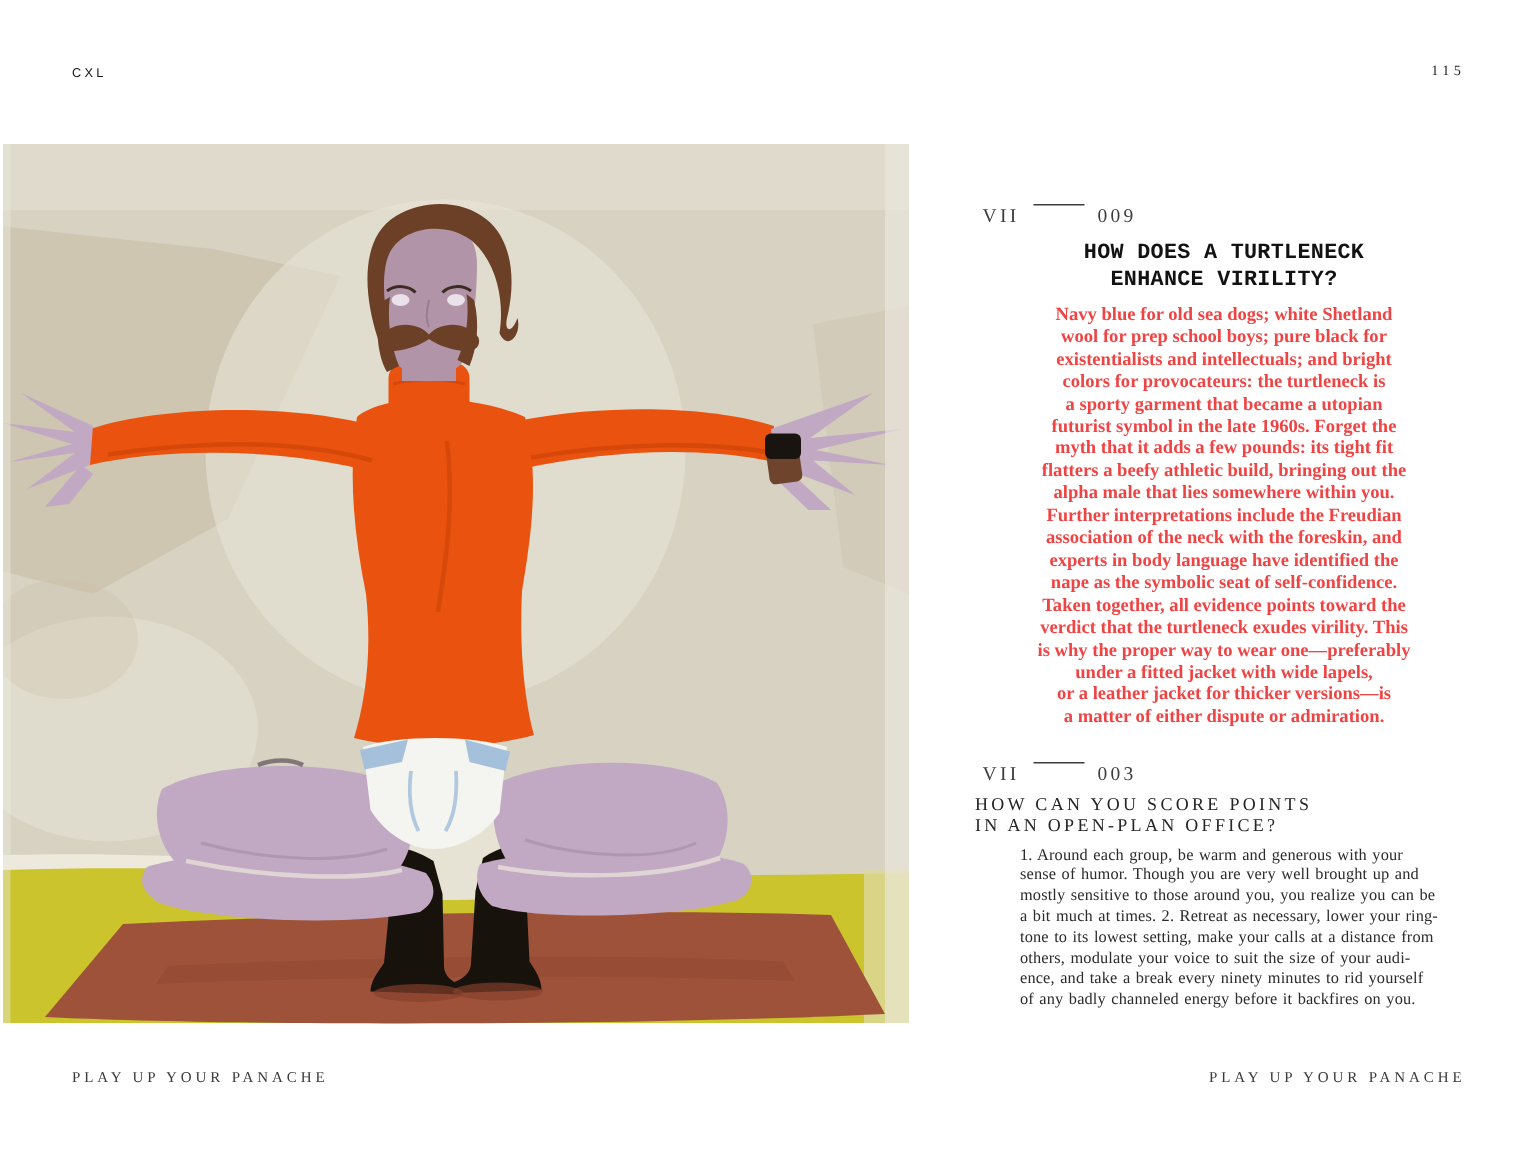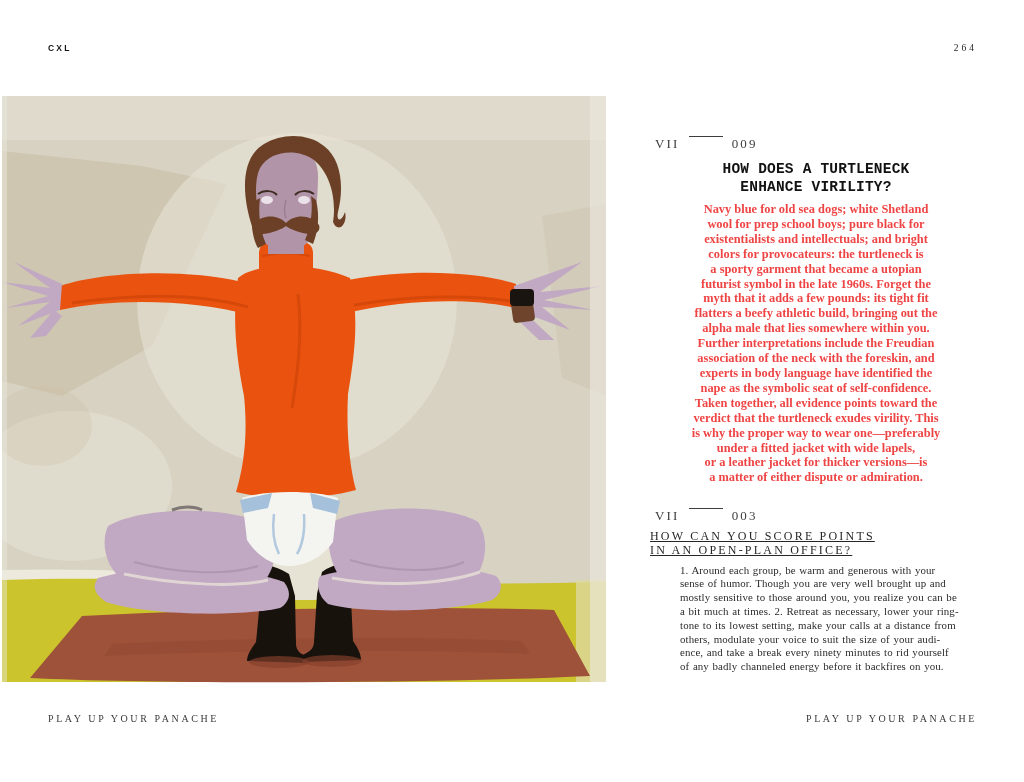--- a/index.html
+++ b/index.html
@@ -3,21 +3,21 @@
 <meta charset="utf-8">
 <style>
   html,body{margin:0;padding:0;background:#ffffff;}
   .page{
     position:relative;width:1024px;height:782px;background:#ffffff;overflow:hidden;
     font-family:"Liberation Serif", serif;color:#1c1c1c;
   }
   
   .folio-left{
     position:absolute;left:48px;top:43px;
-    font-family:"Liberation Sans", sans-serif;font-weight:700;
+    font-family:"Liberation Sans", sans-serif;font-weight:400;
     font-size:8.5px;letter-spacing:2.2px;color:#141414;
   }
   .folio-right{
     position:absolute;right:47px;top:43px;
     font-size:9.5px;letter-spacing:3px;color:#222;
   }
   
   .plate{
     position:absolute;left:2px;top:96px;width:604px;height:592px;
   }
@@ -37,39 +37,39 @@
     margin-top:9px;text-align:center;white-space:pre-line;
     font-family:Liberation Mono, monospace;font-weight:700;
     font-size:14.5px;line-height:17.5px;letter-spacing:0.2px;color:#121212;
   }
   .art1-body{
     margin-top:6px;text-align:center;white-space:pre-line;
     font-weight:700;font-size:12.4px;line-height:14.9px;color:#ef4444;
   }
   .art2-title{
     margin-top:5px;white-space:pre-line;
-    font-size:12px;line-height:14.3px;letter-spacing:2.2px;color:#262626;text-decoration:underline;
+    font-size:12px;line-height:14.3px;letter-spacing:2.2px;color:#262626;
   }
   .art2-body{
     margin-top:6px;margin-left:30px;width:312px;white-space:pre-line;
     font-size:10.9px;line-height:13.8px;letter-spacing:0.1px;word-spacing:0.8px;
     color:#2b2b2b;text-align:justify;
   }
   
   .footer{position:absolute;top:713px;font-size:10px;letter-spacing:2.6px;color:#3a3a3a;}
   .footer-left{left:48px;}
   .footer-right{right:47px;}
 </style>
 </head>
 <body>
 
 <div class="page">
 
   <div class="folio-left">CXL</div>
-  <div class="folio-right">264</div>
+  <div class="folio-right">115</div>
 
   <div class="plate">
     <svg viewBox="0 0 604 592" xmlns="http://www.w3.org/2000/svg" role="img">
 
       <g>
         <rect x="0" y="0" width="604" height="586" style="fill:var(--c-wall)"></rect>
         <rect x="0" y="0" width="604" height="44" style="fill:var(--c-wall_light)" opacity="0.45"></rect>
         <path d="M0,55 L140,70 L225,88 L150,250 L60,300 L0,285 Z" style="fill:var(--c-wall_patch)" opacity="0.7"></path>
         <path d="M540,120 L604,108 L604,300 L560,282 Z" style="fill:var(--c-wall_patch)" opacity="0.35"></path>
         <ellipse cx="295" cy="205" rx="160" ry="168" style="fill:var(--c-wall_light)" opacity="0.55"></ellipse>

